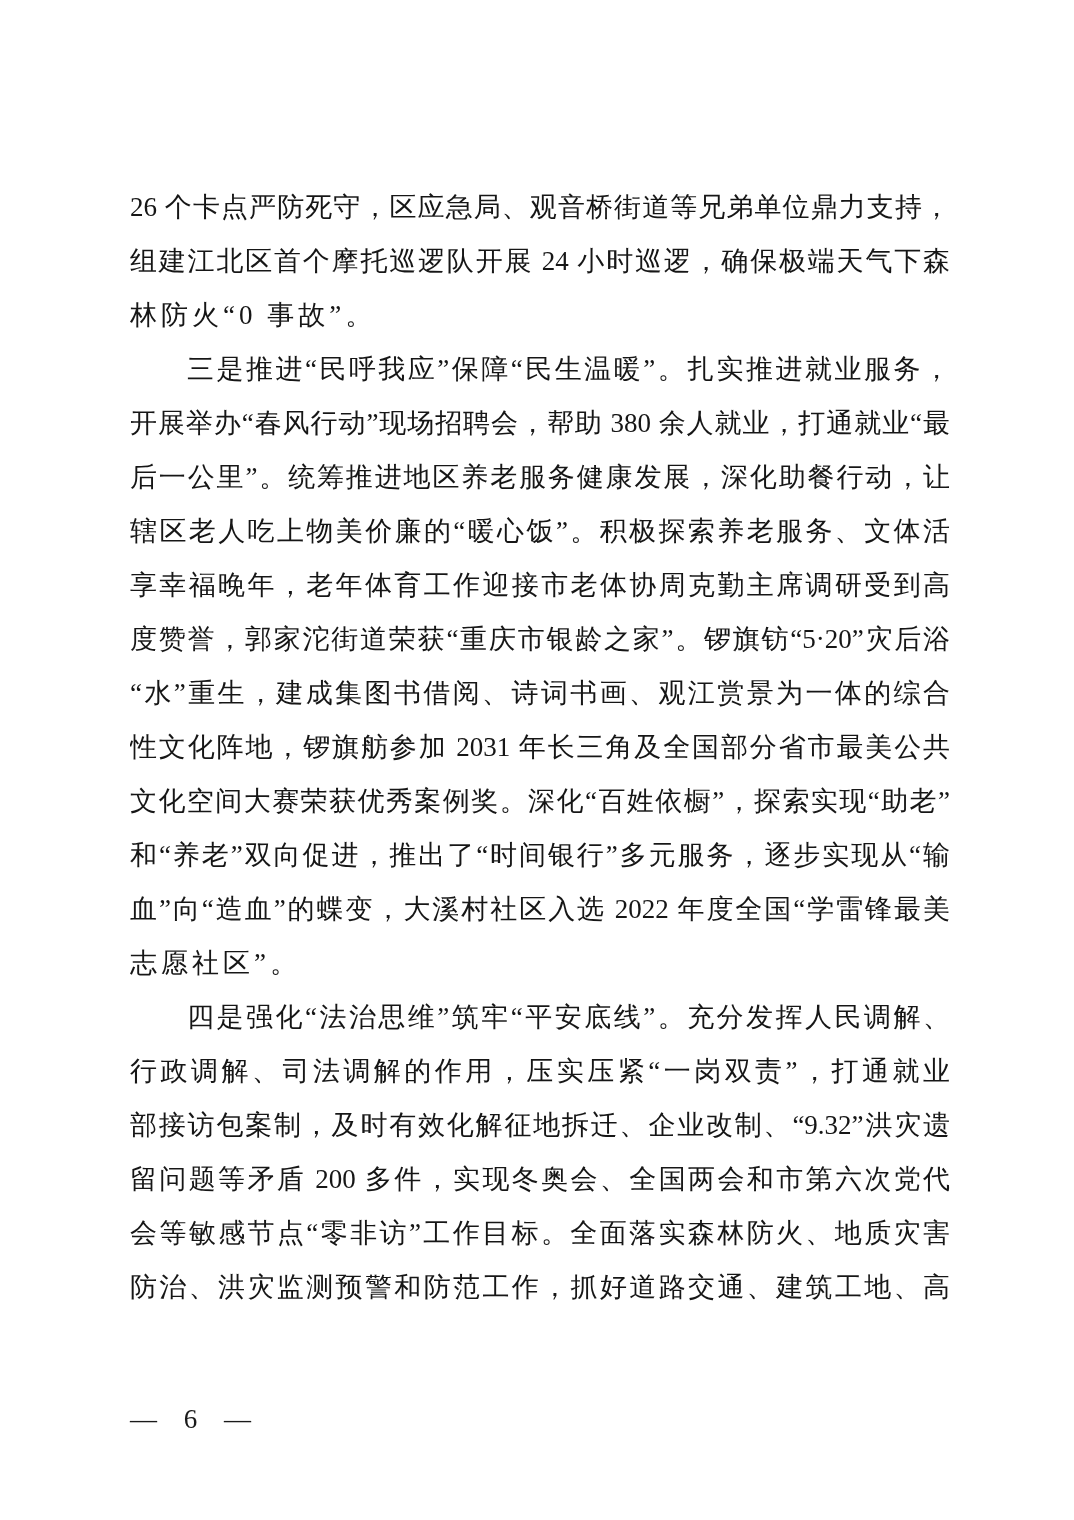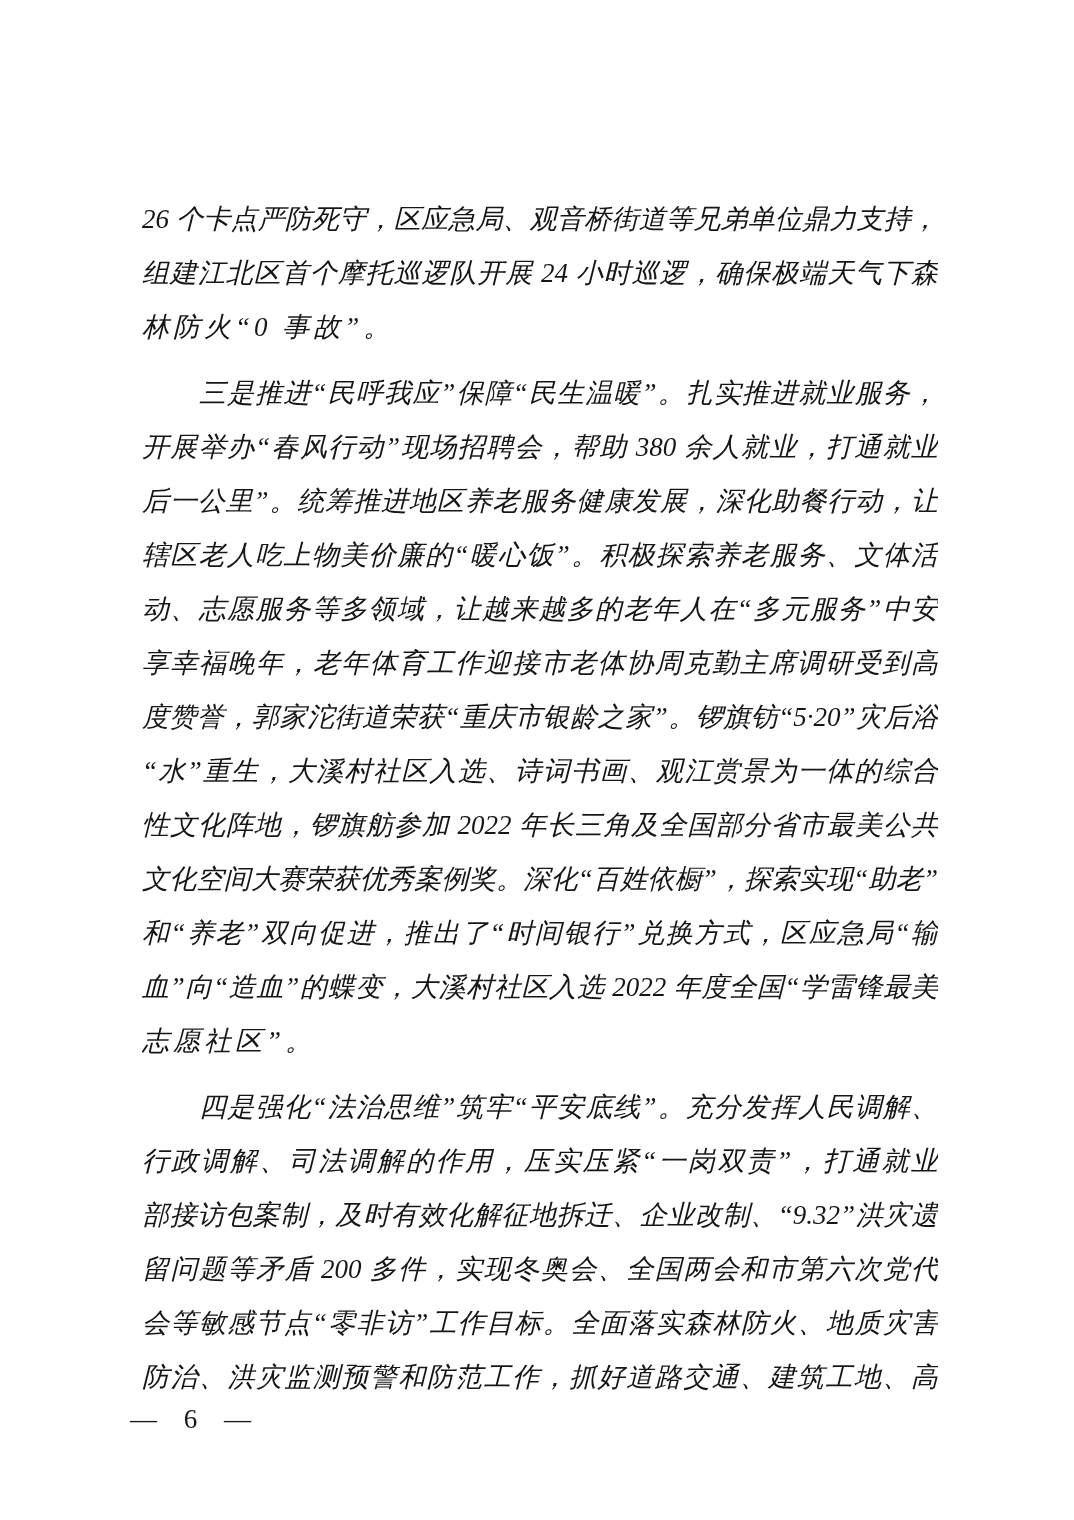--- a/index.html
+++ b/index.html
@@ -20,23 +20,22 @@
     background: #ffffff;
     overflow: hidden;
   }
   .text-block {
     position: absolute;
     left: 130px;
     top: 180px;
     width: 820px;
   }
   .para {
-    margin: 12px;
+    margin: 0;
     padding: 0;
-    font-style: italic;
   }
   .line {
     margin: 0;
     padding: 0;
     font-size: 27px;
     line-height: 54px;
     height: 54px;
     overflow: hidden;
     color: #161616;
   }
@@ -79,27 +78,26 @@
       <p class="line j">26 个卡点严防死守，区应急局、观音桥街道等兄弟单位鼎力支持，</p>
       <p class="line j">组建江北区首个摩托巡逻队开展 24 小时巡逻，确保极端天气下森</p>
       <p class="line e">林防火“0 事故”。</p>
     </section>
 
     <section class="para">
       <p class="line j i">三是推进“民呼我应”保障“民生温暖”。扎实推进就业服务，</p>
       <p class="line j">开展举办“春风行动”现场招聘会，帮助 380 余人就业，打通就业“最</p>
       <p class="line j">后一公里”。统筹推进地区养老服务健康发展，深化助餐行动，让</p>
       <p class="line j">辖区老人吃上物美价廉的“暖心饭”。积极探索养老服务、文体活</p>
-      <p class="line j">动、志愿服务等多领域，让越来越多的老年人在“多元服务”中安</p>
       <p class="line j">享幸福晚年，老年体育工作迎接市老体协周克勤主席调研受到高</p>
       <p class="line j">度赞誉，郭家沱街道荣获“重庆市银龄之家”。锣旗钫“5·20”灾后浴</p>
-      <p class="line j">“水”重生，大溪村社区入选、诗词书画、观江赏景为一体的综合</p>
-      <p class="line j">性文化阵地，锣旗舫参加 2022 年长三角及全国部分省市最美公共</p>
+      <p class="line j">“水”重生，建成集图书借阅、诗词书画、观江赏景为一体的综合</p>
+      <p class="line j">性文化阵地，锣旗舫参加 2031 年长三角及全国部分省市最美公共</p>
       <p class="line j">文化空间大赛荣获优秀案例奖。深化“百姓依橱”，探索实现“助老”</p>
-      <p class="line j">和“养老”双向促进，推出了“时间银行”兑换方式，区应急局“输</p>
+      <p class="line j">和“养老”双向促进，推出了“时间银行”多元服务，逐步实现从“输</p>
       <p class="line j">血”向“造血”的蝶变，大溪村社区入选 2022 年度全国“学雷锋最美</p>
       <p class="line e">志愿社区”。</p>
     </section>
 
     <section class="para">
       <p class="line j i">四是强化“法治思维”筑牢“平安底线”。充分发挥人民调解、</p>
       <p class="line j">行政调解、司法调解的作用，压实压紧“一岗双责”，打通就业</p>
       <p class="line j">部接访包案制，及时有效化解征地拆迁、企业改制、“9.32”洪灾遗</p>
       <p class="line j">留问题等矛盾 200 多件，实现冬奥会、全国两会和市第六次党代</p>
       <p class="line j">会等敏感节点“零非访”工作目标。全面落实森林防火、地质灾害</p>

